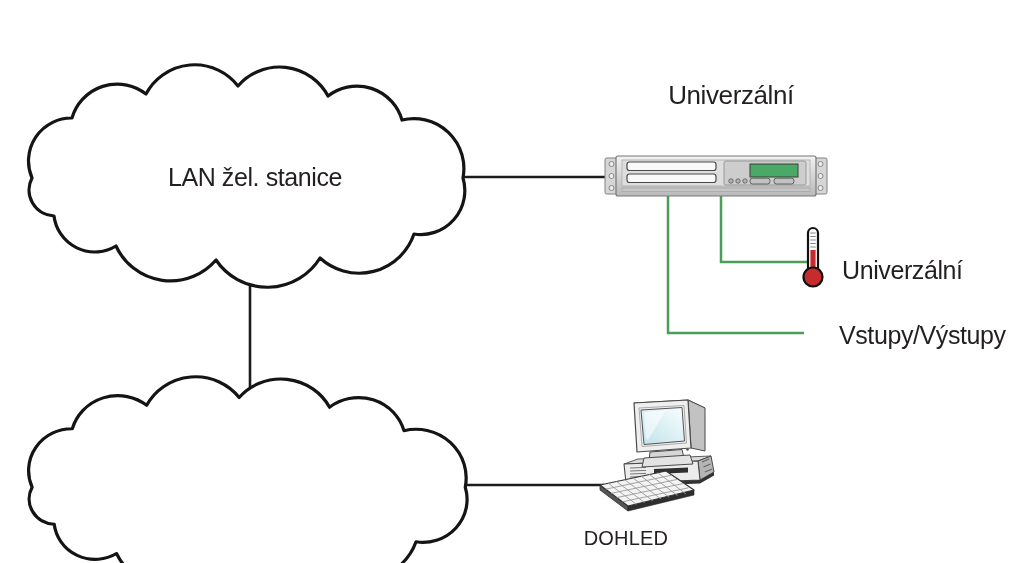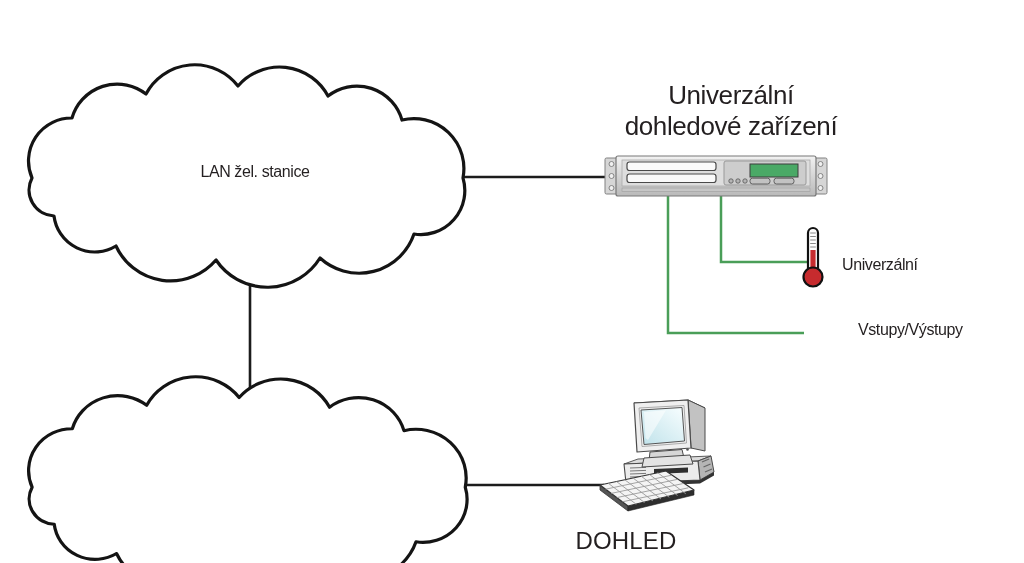--- a/index.html
+++ b/index.html
@@ -18,35 +18,35 @@
   }
   #gfx {
     position: absolute;
     left: 0; top: 0;
     width: 1024px;
     height: 563px;
   }
   .lbl {
     position: absolute;
     color: #231f20;
-    font-size: 16px;
+    font-size: 25px;
     letter-spacing: -0.4px;
     white-space: nowrap;
     line-height: 1.15;
   }
   .lbl.centered { text-align: center; }
   #device-title {
     left: 600px; top: 44px; width: 262px;
     font-size: 26px; line-height: 31px;
   }
   #lan-label   { left: 55px;  top: 127px; width: 400px; }
   #wan-label   { left: 48px;  top: 438px; width: 400px; }
-  #dohled-label{ left: 556px; top: 491px; width: 140px; font-size: 24px; letter-spacing: 0.2px; }
+  #dohled-label{ left: 556px; top: 491px; width: 140px; font-size: 20px; letter-spacing: 0.2px; }
   #termo-label { left: 842px; top: 220px; }
-  #io-label    { left: 858px; top: 285px; }
+  #io-label    { left: 839px; top: 285px; }
 </style>
 </head>
 <body>
 
 <div id="stage">
 
   <svg id="gfx" viewBox="0 0 1024 563" xmlns="http://www.w3.org/2000/svg">
     <defs>
       <linearGradient id="srvGrad" x1="0" y1="0" x2="0" y2="1">
         <stop offset="0" stop-color="#f2f2f2"></stop>
@@ -171,21 +171,20 @@
         <path d="M45,90 L73,111"></path>
         <path d="M53.25,88.25 L81.25,109.25"></path>
         <path d="M61.5,86.5 L89.5,107.5"></path>
         <path d="M69.75,84.75 L97.75,105.75"></path>
       </g>
     </g>
   </svg>
 
   <div class="lbl centered" id="device-title">
     <div>Univerzální</div>
-    <div>dohledové zařízení</div>
   </div>
 
   <div class="lbl centered" id="lan-label">LAN žel. stanice</div>
 
 
   <div class="lbl" id="termo-label">Univerzální</div>
 
   <div class="lbl" id="io-label">Vstupy/Výstupy</div>
 
   <div class="lbl centered" id="dohled-label">DOHLED</div>

